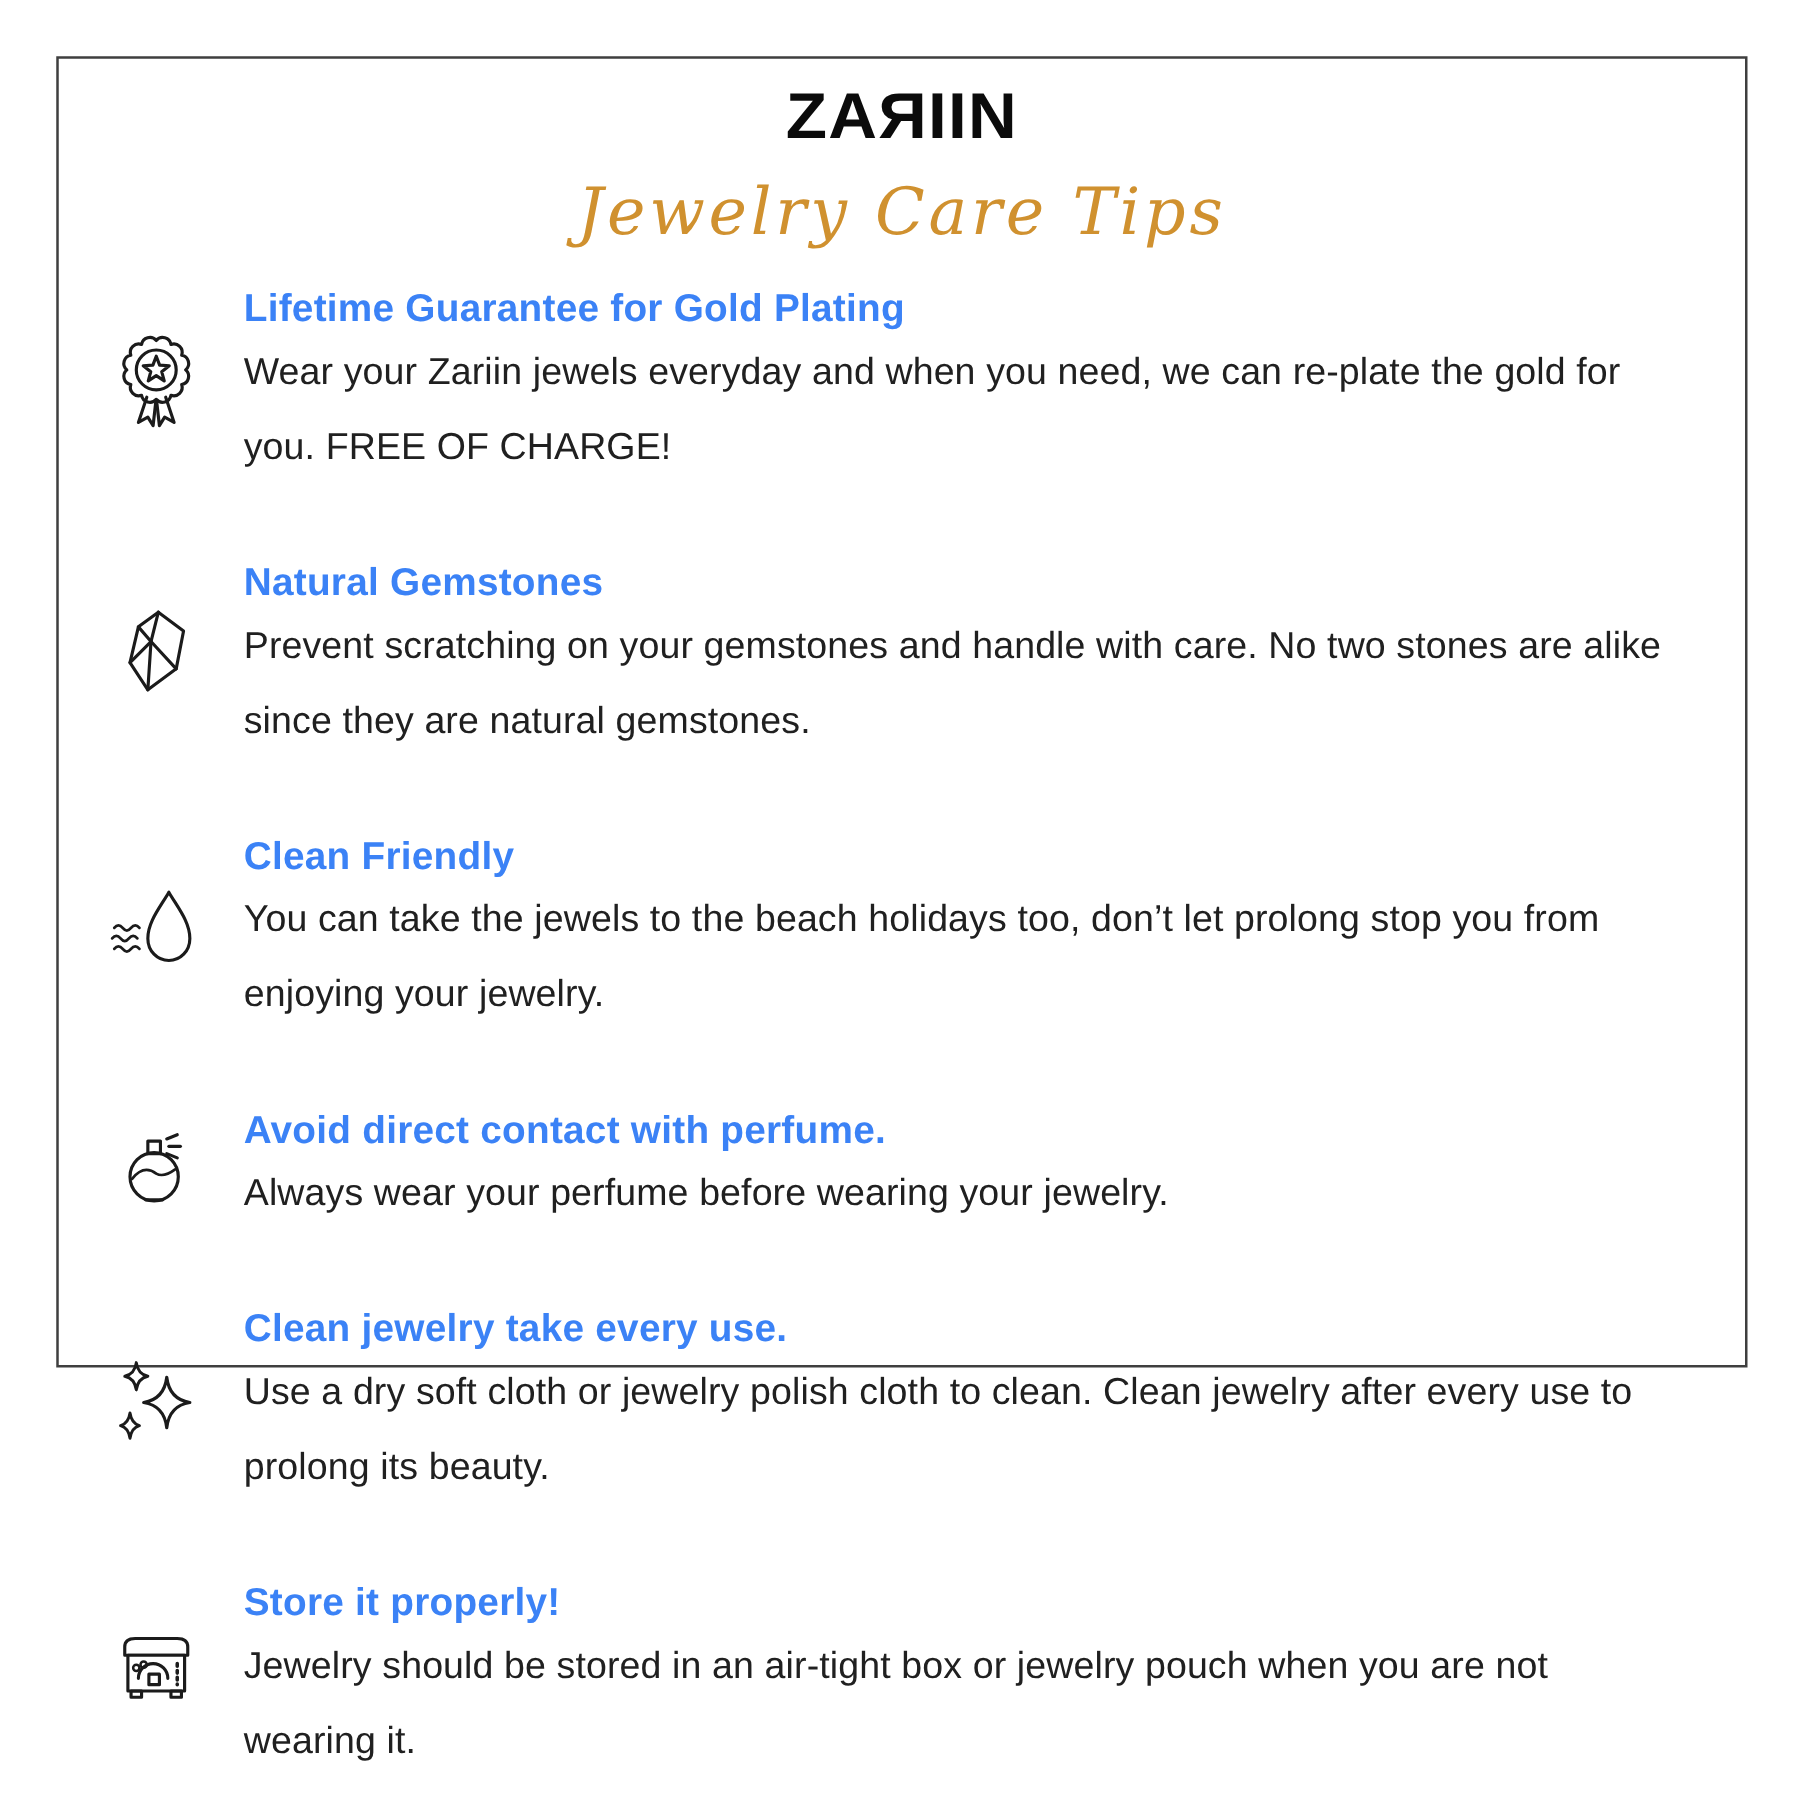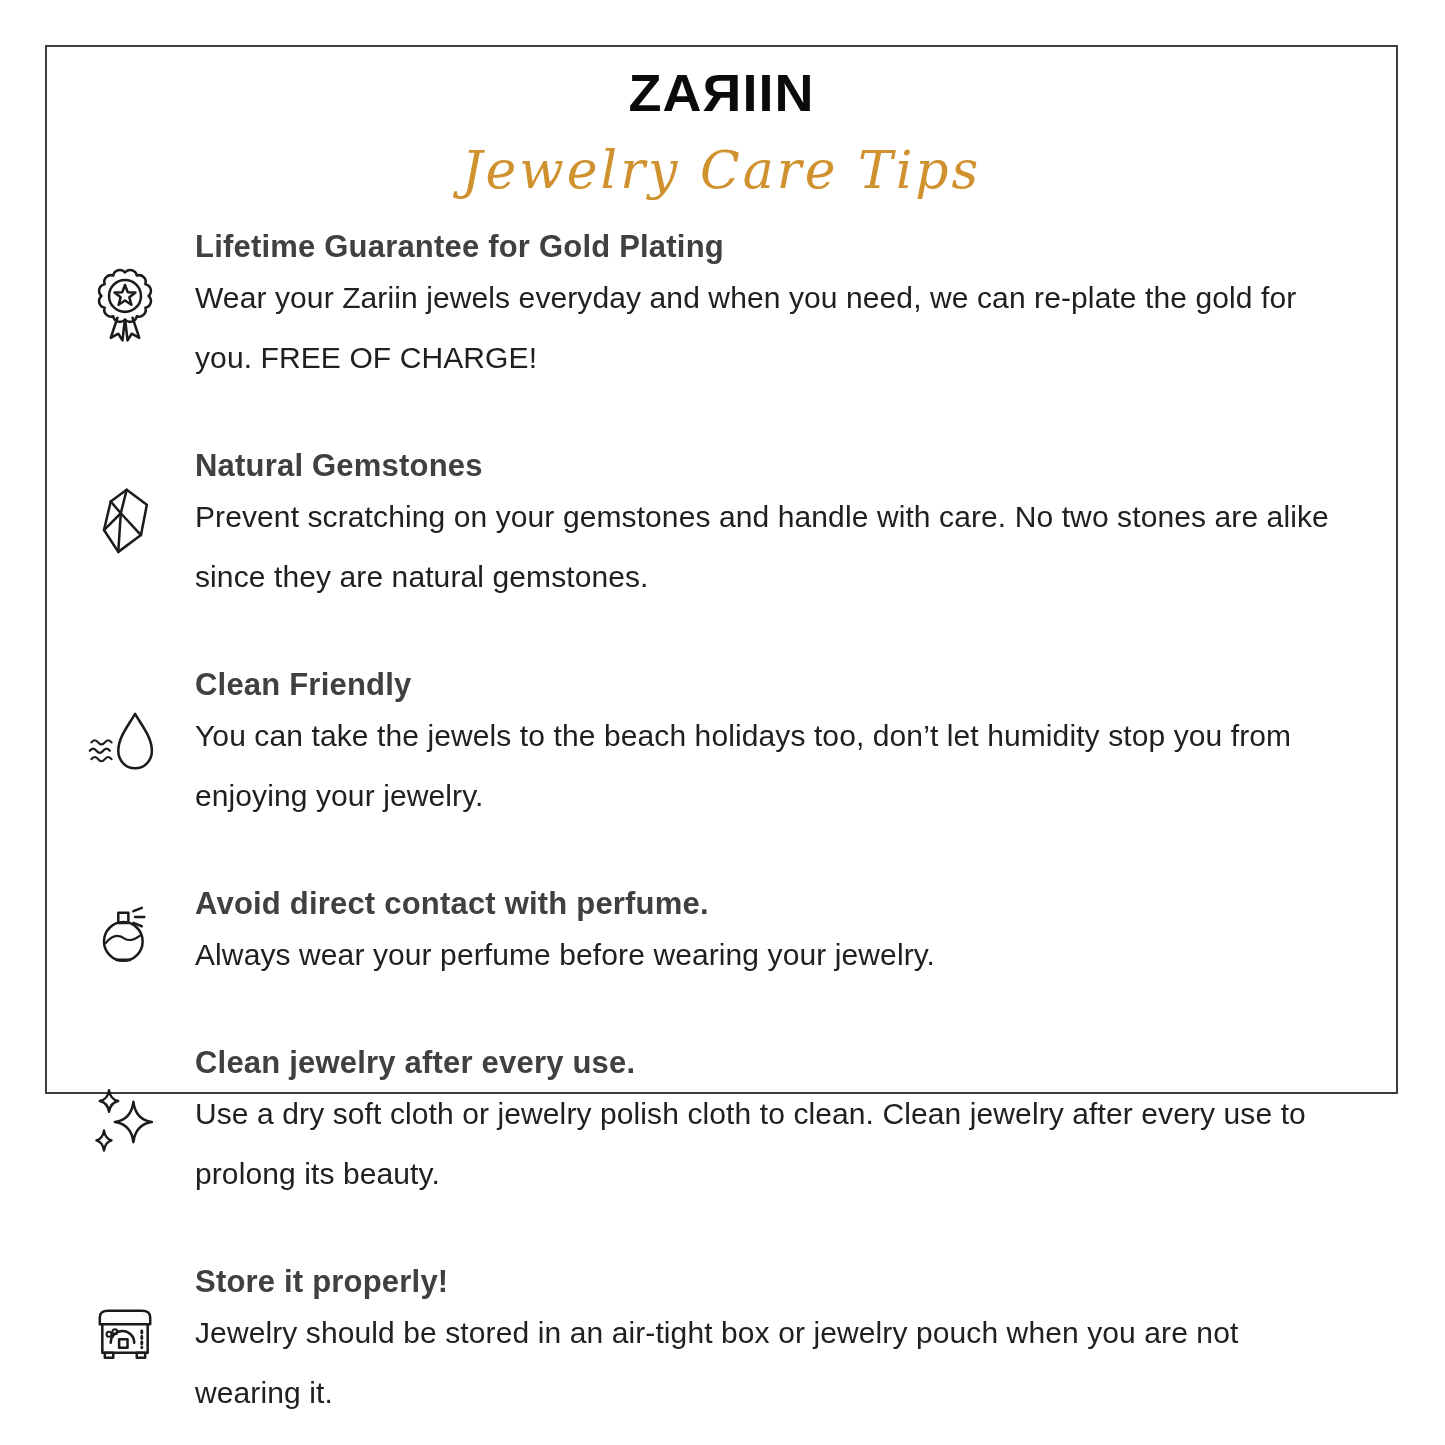--- a/index.html
+++ b/index.html
@@ -72,21 +72,21 @@
     stroke-width: 3;
     stroke-linecap: round;
     stroke-linejoin: round;
   }
   .tip-text {
     max-width: 1185px;
   }
   .tip-heading {
     font-size: 31px;
     font-weight: 700;
-    color: #404040;
+    color: #3b82f6;
     line-height: 43px;
     letter-spacing: 0.2px;
   }
   .tip-body {
     font-size: 30px;
     font-weight: 400;
     color: #202020;
     line-height: 60px;
     letter-spacing: 0.1px;
   }
@@ -141,21 +141,21 @@
         <div class="tip-icon">
           <svg viewBox="0 0 100 100" aria-hidden="true">
             <path d="M62,14 C54,28 42,42 42,58 C42,70 51,79 62,79 C73,79 82,70 82,58 C82,42 70,28 62,14 Z" fill="#ffffff"></path>
             <path d="M10,48 q4,-5 8,0 q4,5 8,0 q4,-5 8,0" stroke-width="2.6"></path>
             <path d="M8,58 q4,-5 8,0 q4,5 8,0 q4,-5 8,0" stroke-width="2.6"></path>
             <path d="M10,68 q4,-5 8,0 q4,5 8,0 q4,-5 8,0" stroke-width="2.6"></path>
           </svg>
         </div>
         <div class="tip-text">
           <div class="tip-heading">Clean Friendly</div>
-          <div class="tip-body">You can take the jewels to the beach holidays too, don’t let humidity stop you from enjoying your jewelry.</div>
+          <div class="tip-body">You can take the jewels to the beach holidays too, don’t let prolong stop you from enjoying your jewelry.</div>
         </div>
       </div>
 
       <div class="tip">
         <div class="tip-icon">
           <svg viewBox="0 0 100 100" aria-hidden="true">
             <circle cx="48" cy="60" r="23"></circle>
             <path d="M40,82 L56,82"></path>
             <rect x="42" y="26" width="12" height="12"></rect>
             <path d="M60,24 L70,20"></path>
@@ -172,21 +172,21 @@
 
       <div class="tip">
         <div class="tip-icon">
           <svg viewBox="0 0 100 100" aria-hidden="true">
             <path d="M60,26 Q62.5,47 82,50 Q62.5,53 60,74 Q57.5,53 38,50 Q57.5,47 60,26 Z"></path>
             <path d="M31,12 Q32.5,23 42,25 Q32.5,27 31,38 Q29.5,27 20,25 Q29.5,23 31,12 Z" stroke-width="2.8"></path>
             <path d="M25,60 Q26.5,70 34,72 Q26.5,74 25,84 Q23.5,74 16,72 Q23.5,70 25,60 Z" stroke-width="2.8"></path>
           </svg>
         </div>
         <div class="tip-text">
-          <div class="tip-heading">Clean jewelry after every use.</div>
+          <div class="tip-heading">Clean jewelry take every use.</div>
           <div class="tip-body">Use a dry soft cloth or jewelry polish cloth to clean. Clean jewelry after every use to prolong its beauty.</div>
         </div>
       </div>
 
 
       <div class="tip">
         <div class="tip-icon">
           <svg viewBox="0 0 100 100" aria-hidden="true">
             <path d="M20,30 L20,22 Q20,14 30,14 L70,14 Q80,14 80,22 L80,30 Z" fill="#ffffff"></path>
             <rect x="23" y="30" width="54" height="34" fill="#ffffff"></rect>

